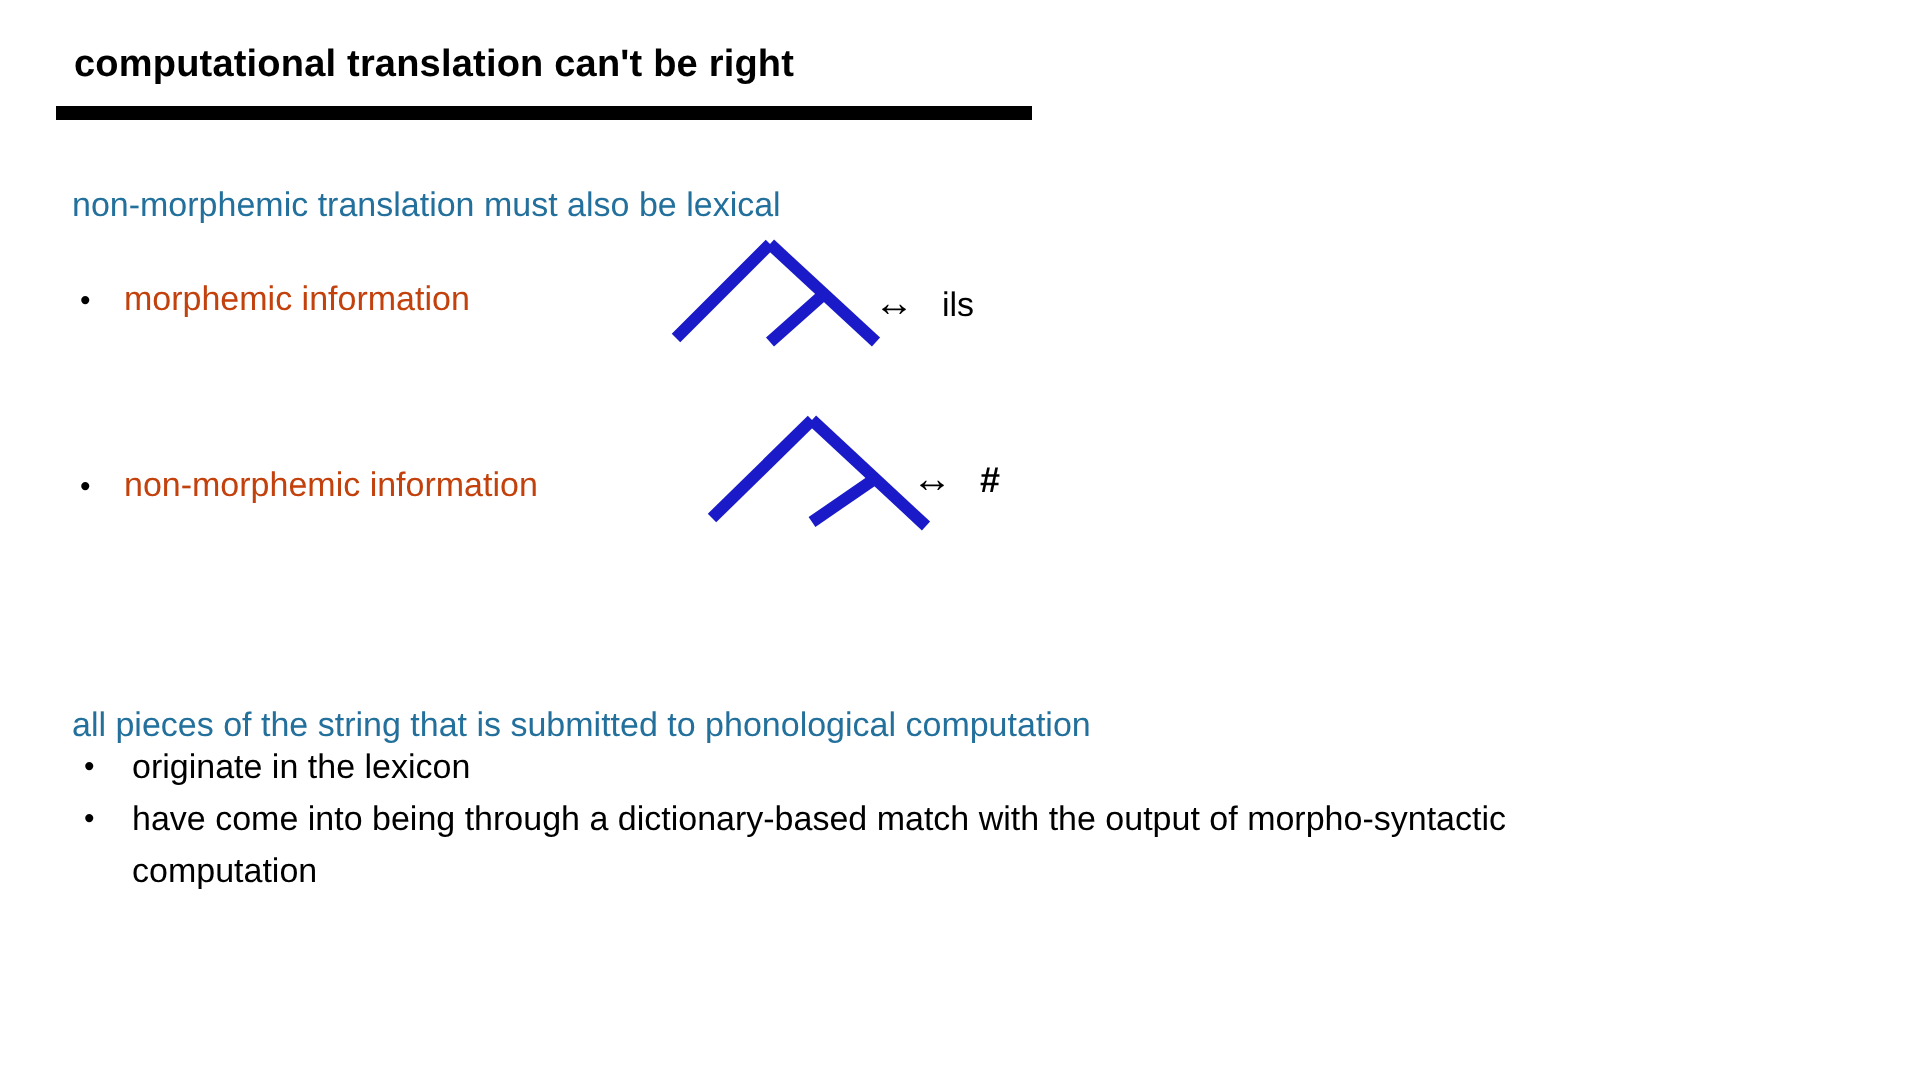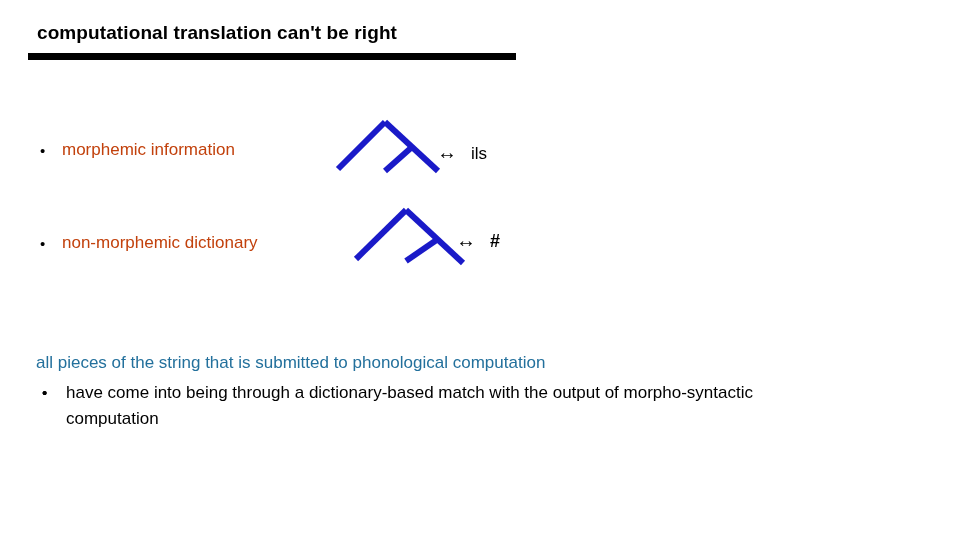--- a/index.html
+++ b/index.html
@@ -107,21 +107,20 @@
     position: absolute;
     left: 36px;
     top: 354px;
     width: 800px;
   }
   .bottom-lead {
     font-size: 17px;
     color: #23709C;
     white-space: nowrap;
     line-height: 1.0;
-    margin-bottom: 9px;
   }
   .bottom-list {
     list-style: none;
     margin: 0;
     padding: 0;
     color: #000000;
   }
   .bottom-list li {
     position: relative;
     padding-left: 30px;
@@ -138,20 +137,21 @@
   }
 </style>
 </head>
 <body>
 
 <div class="slide">
 
   <div class="slide-title">computational translation can't be right</div>
   <div class="title-rule" style="background: rgb(0, 0, 0);"></div>
 
+  <div class="subtitle" style="color: rgb(35, 112, 156);">non-morphemic translation must also be lexical</div>
 
   <div class="bullet-row" id="row-morphemic">
     <span class="dot">•</span>
     <span class="btext">morphemic information</span>
   </div>
 
   <svg class="tree" id="tree-1" width="120" height="62" viewBox="0 0 120 62">
     <g stroke="#1A1AC8" stroke-width="6" stroke-linecap="butt" fill="none">
       <line x1="8" y1="54" x2="55" y2="7"></line>
       <line x1="55" y1="7" x2="108" y2="56"></line>
@@ -159,41 +159,42 @@
     </g>
   </svg>
 
   <div class="corr" id="corr-1">
     <span class="arrow">↔</span>
     <span class="gloss">ils</span>
   </div>
 
   <div class="bullet-row" id="row-nonmorphemic">
     <span class="dot">•</span>
-    <span class="btext">non-morphemic dictionary</span>
+    <span class="btext">non-morphemic information</span>
   </div>
 
   <svg class="tree" id="tree-2" width="125" height="66" viewBox="0 0 125 66">
     <g stroke="#1A1AC8" stroke-width="6" stroke-linecap="butt" fill="none">
       <line x1="8" y1="56" x2="58" y2="7"></line>
       <line x1="58" y1="7" x2="115" y2="60"></line>
       <line x1="90" y1="36" x2="58" y2="58"></line>
     </g>
   </svg>
 
   <div class="corr" id="corr-2">
     <span class="arrow">↔</span>
     <span class="gloss bold">#</span>
   </div>
 
   <div class="bottom-block">
     <div class="bottom-lead" style="color: rgb(35, 112, 156);">all pieces of the string that is submitted to phonological computation</div>
     <ul class="bottom-list">
       <li>
         <span class="li-dot">•</span>
+        <span>originate in the lexicon</span>
       </li>
       <li>
         <span class="li-dot">•</span>
         <span>have come into being through a dictionary-based match with the output of morpho-syntactic computation</span>
       </li>
     </ul>
   </div>
 
 </div>
 

